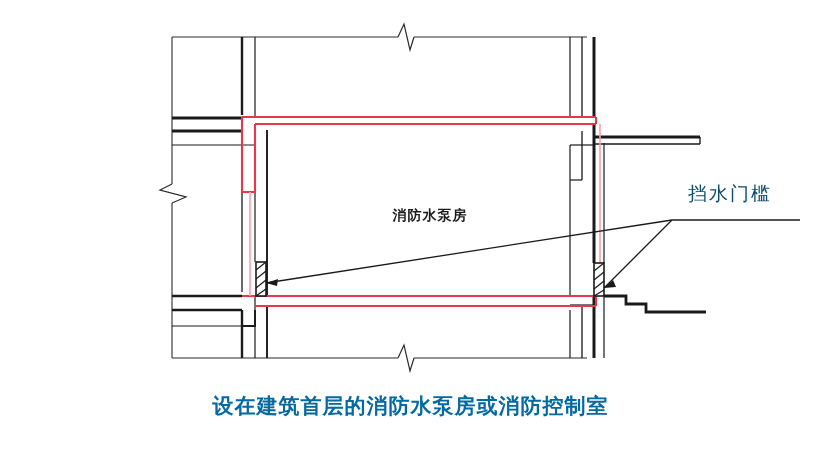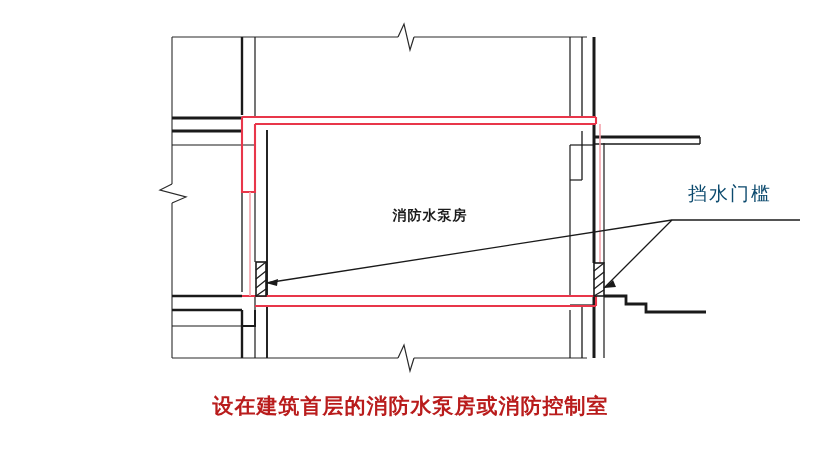--- a/index.html
+++ b/index.html
@@ -52,21 +52,21 @@
     white-space: nowrap;
   }
   .caption {
     position: absolute;
     left: 0;
     top: 392px;
     width: 821px;
     text-align: center;
     font-size: 21px;
     font-weight: 700;
-    color: #b91c1c;
+    color: #0369a1;
     letter-spacing: 1px;
     white-space: nowrap;
   }
 </style>
 </head>
 <body>
 
 <div id="figure-root">
 
   <svg id="drawing" viewBox="0 0 821 456" xmlns="http://www.w3.org/2000/svg">

